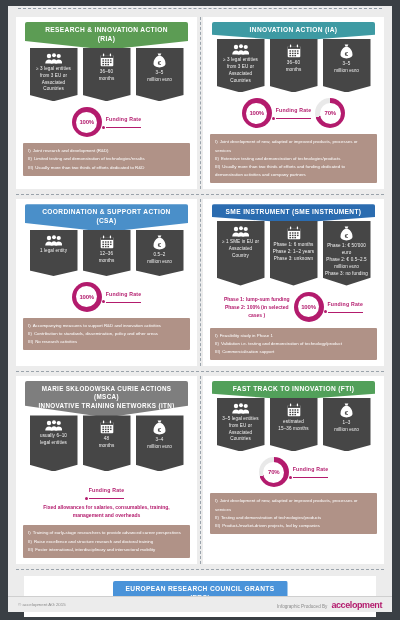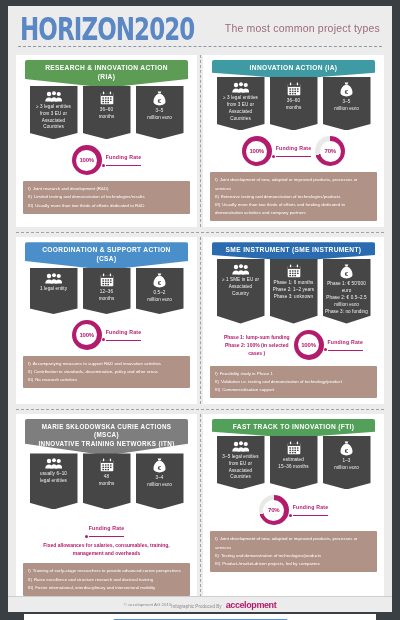--- a/index.html
+++ b/index.html
@@ -210,41 +210,37 @@
   }
   
   #footer {
     position: absolute;
     left: 0; right: 0; bottom: 0;
     height: 16px;
     background: #ececec;
     border-top: 1px solid #cfcfcf;
     display: flex;
     align-items: center;
-    justify-content: center;
+    justify-content: space-between;
     padding: 0 10px;
   }
   #copy { font-size: 4.4px; color: #8b8b8b; }
   #credit { font-size: 4.6px; color: #8b8b8b; display: flex; align-items: baseline; gap: 4px;}
   #credit .logo {
     font-size: 9px;
     font-weight: bold;
     color: #b31b6d;
     letter-spacing: -0.4px;
   }
 </style>
 </head>
 <body>
 
 <div id="page">
 
-  <div id="header">
-    <div id="brand"><span>HORIZON</span><span class="lite">2020</span></div>
-    <div id="tagline">The most common project types</div>
-  </div>
   <hr class="dashrule">
 
   <div id="grid">
       <div class="row">
         <div class="vdash"></div>
         <div class="panel">
     <div class="banner c-green">RESEARCH &amp; INNOVATION ACTION (RIA)</div>
     <div class="boxrow">
       <div class="ibox">
               <svg width="17" height="11" viewBox="0 0 34 22">

